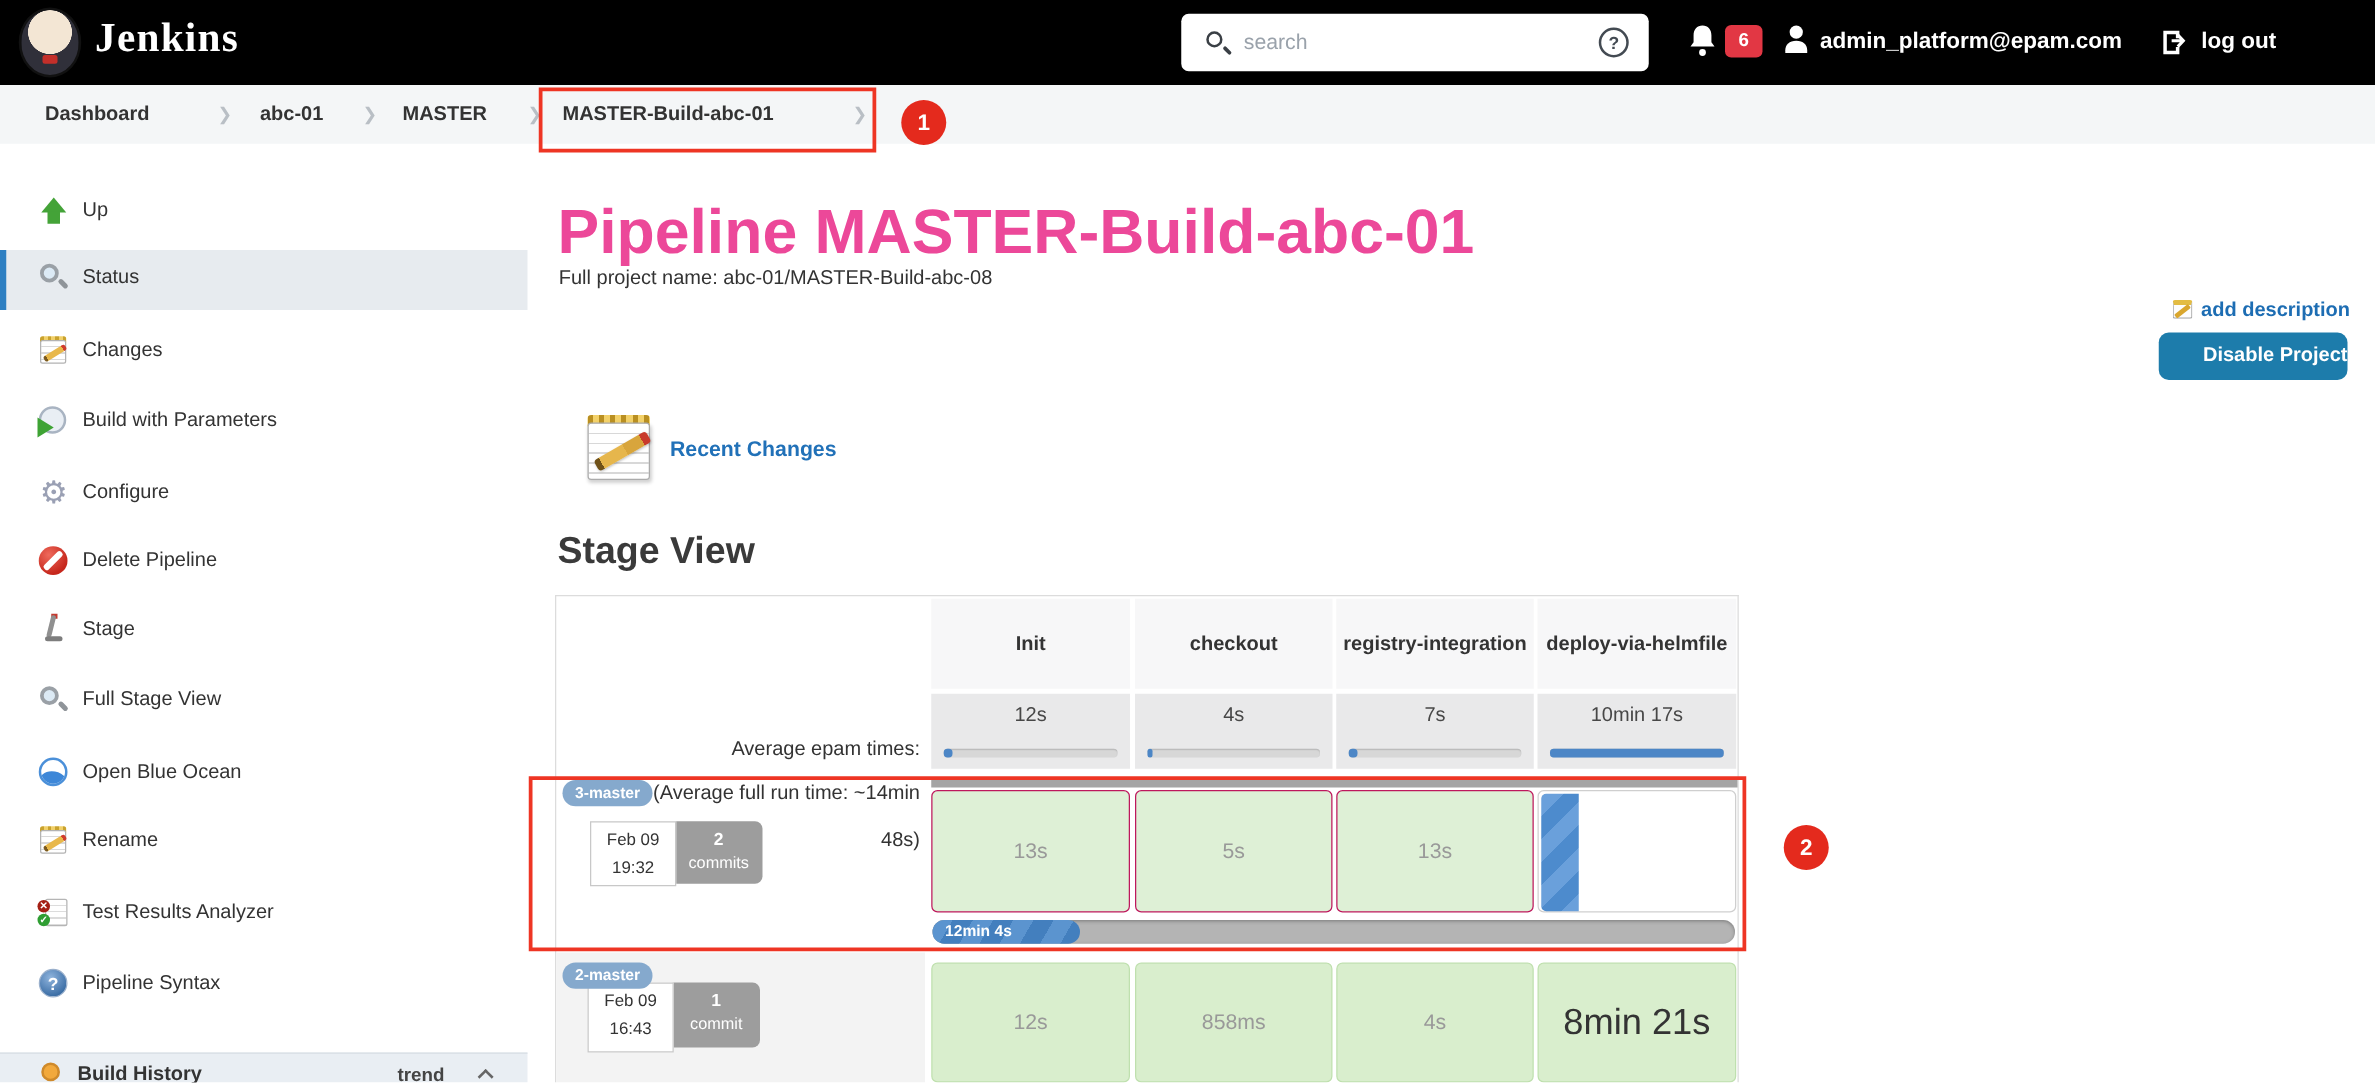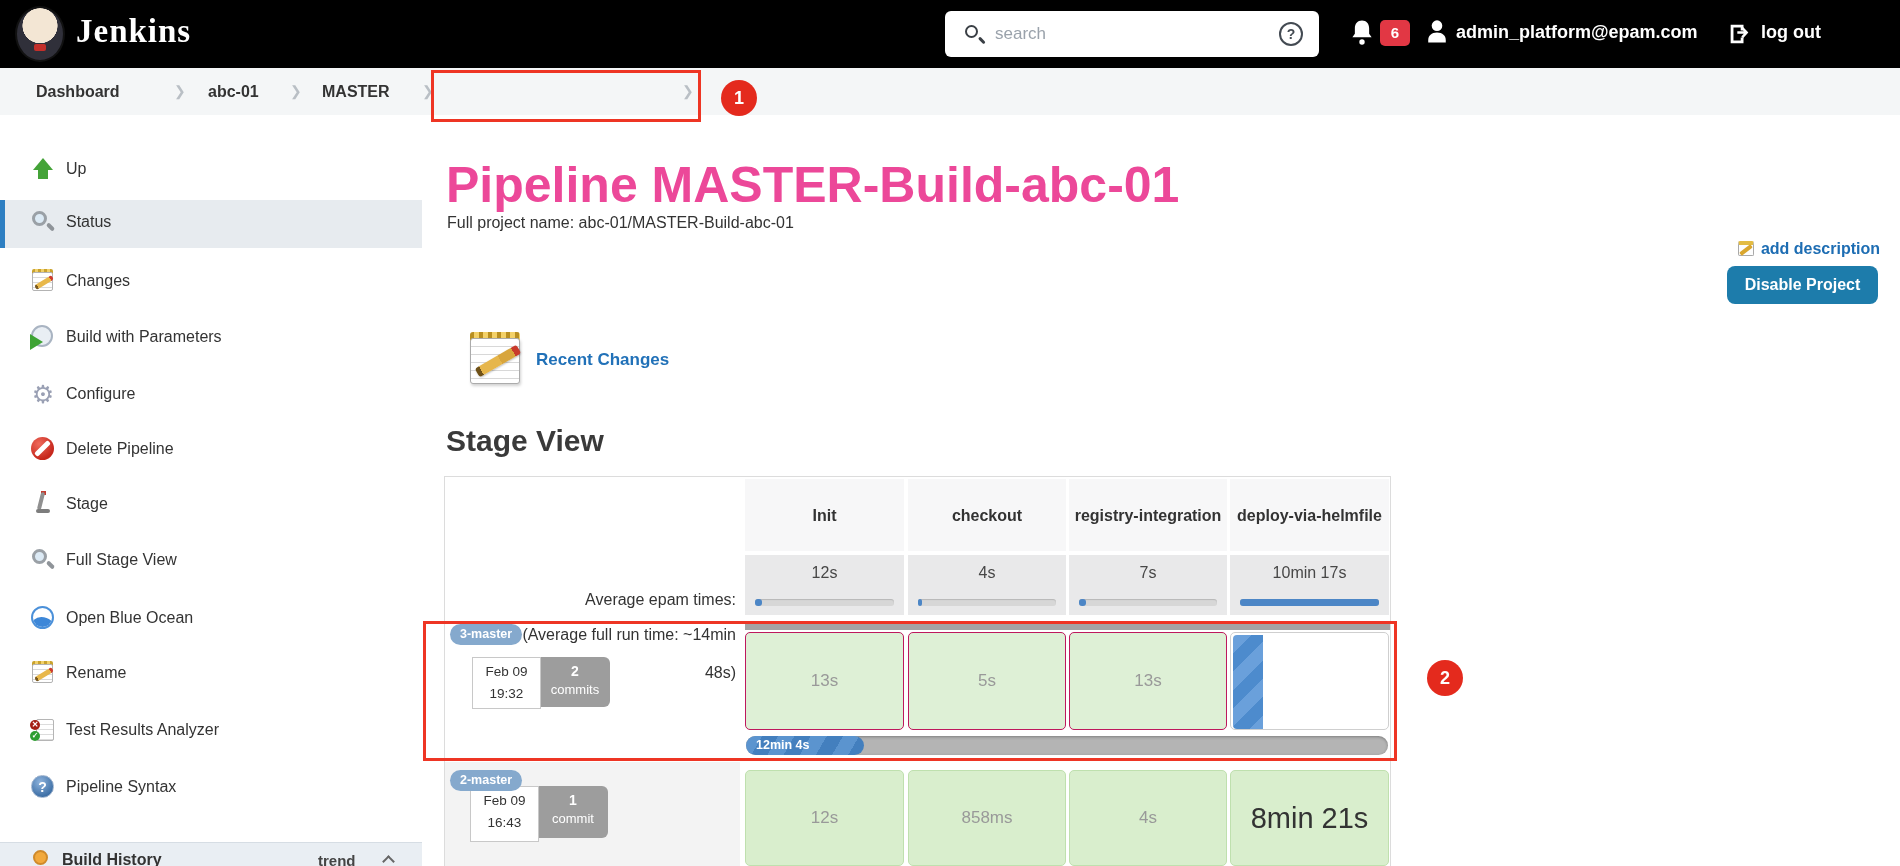--- a/index.html
+++ b/index.html
@@ -105,21 +105,21 @@
   .page-sub { left:447px; top:214px; font-size:16px; color:#333; }
   .adddesc { left:1640px; top:240px; width:240px; height:20px; text-align:right; }
   .adddesc-link { color:#1d6db3; font-size:16px; font-weight:bold; }
   .mini-note { display:inline-block; position:relative; width:16px; height:15px; background:#fdfdfd;
                border:1px solid #a9a9a9; border-radius:2px; vertical-align:-2px; margin-right:2px;
                border-top:4px solid #e3bc43; }
   .mini-note::after { content:""; position:absolute; left:0px; top:3px; width:14px; height:4px;
                       background:#d9a62e; transform:rotate(-38deg); border-radius:1px; }
   .disable-btn { left:1727px; top:266px; width:151px; height:38px; background:#1d7cab; border:none;
                  border-radius:8px; color:#fff; font-weight:bold; font-size:16px;
-                 font-family:"Liberation Sans",sans-serif; cursor:pointer; }
+                 font-family:"Liberation Sans",sans-serif; cursor:pointer;text-align:right; }
   .rc-ico { left:466px; top:330px; width:62px; height:56px; }
   .rc-body { position:absolute; left:4px; top:8px; width:50px; height:46px; background:#fcfcfc;
              border:1px solid #ababab; border-radius:3px; box-shadow:1px 2px 3px rgba(0,0,0,.18);
              background-image:repeating-linear-gradient(#fff 0 7px, #d8d8d8 7px 8px); }
   .rc-top { position:absolute; left:4px; top:2px; width:50px; height:9px; border-radius:3px 3px 0 0;
             background:repeating-linear-gradient(90deg,#b98f21 0 4px, #f3d169 4px 9px); }
   .rc-pencil { position:absolute; left:8px; top:26px; width:48px; height:10px; border-radius:3px;
                background:linear-gradient(90deg,#6f5118 0 10%, #e6b64c 10% 55%, #d8a53c 55% 87%, #c83a2c 87%);
                transform:rotate(-30deg); box-shadow:0 1px 2px rgba(0,0,0,.25); }
   .rc-lbl { left:536px; top:350px; font-size:17px; font-weight:bold; color:#2171b8; }
@@ -196,20 +196,21 @@
   <div class="abs tb-txt" style="left:1761px;top:22px">log out</div>
 </div>
 
 <div class="abs crumbbar">
   <div class="abs crumb" style="left:36px">Dashboard</div>
   <div class="abs crumb-sep" style="left:174px">❯</div>
   <div class="abs crumb" style="left:208px">abc-01</div>
   <div class="abs crumb-sep" style="left:290px">❯</div>
   <div class="abs crumb" style="left:322px">MASTER</div>
   <div class="abs crumb-sep" style="left:422px">❯</div>
+  <div class="abs crumb" style="left:450px">MASTER-Build-abc-01</div>
   <div class="abs crumb-sep" style="left:682px">❯</div>
 </div>
 <div class="abs ann-box" style="left:431px;top:70px;width:270px;height:52px"></div>
 <div class="abs ann-dot" style="left:721px;top:80px">1</div>
 
 <div class="abs status-row"></div>
 <div class="abs status-bar"></div>
 
 <div class="abs" style="left:0;top:156px;width:422px;height:30px">
   <div class="abs s-ico">
@@ -295,21 +296,21 @@
 </div>
 
 <div class="abs histbar">
   <div class="abs hist-ico" style="left:33px;top:7px"></div>
   <div class="abs hist-lbl" style="left:62px;top:8px">Build History</div>
   <div class="abs hist-trend" style="left:318px;top:9px">trend</div>
   <div class="abs hist-caret" style="left:384px;top:14px"></div>
 </div>
 
 <div class="abs page-title">Pipeline MASTER-Build-abc-01</div>
-<div class="abs page-sub">Full project name: abc-01/MASTER-Build-abc-01</div>
+<div class="abs page-sub">Full project name: abc-01/MASTER-Build-abc-08</div>
 
 <div class="abs adddesc">
   <span class="mini-note"></span>
   <span class="adddesc-link">add description</span>
 </div>
 <button class="abs disable-btn">Disable Project</button>
 
 <div class="abs rc-ico">
   <div class="rc-top"></div>
     <div class="rc-body"></div>

